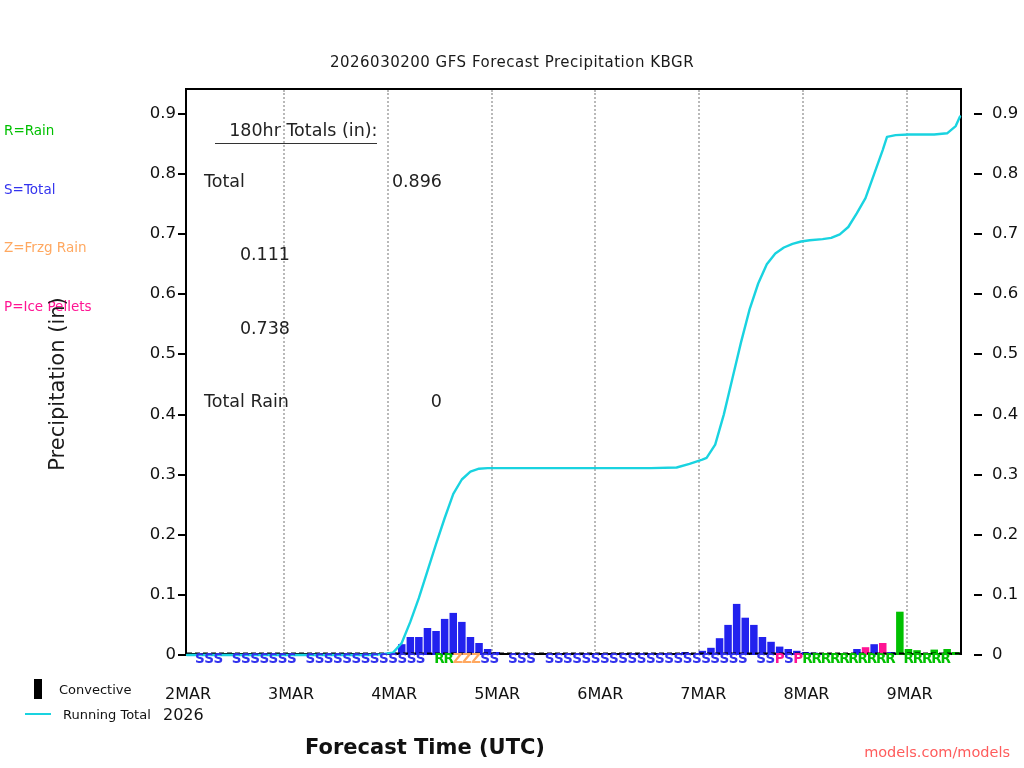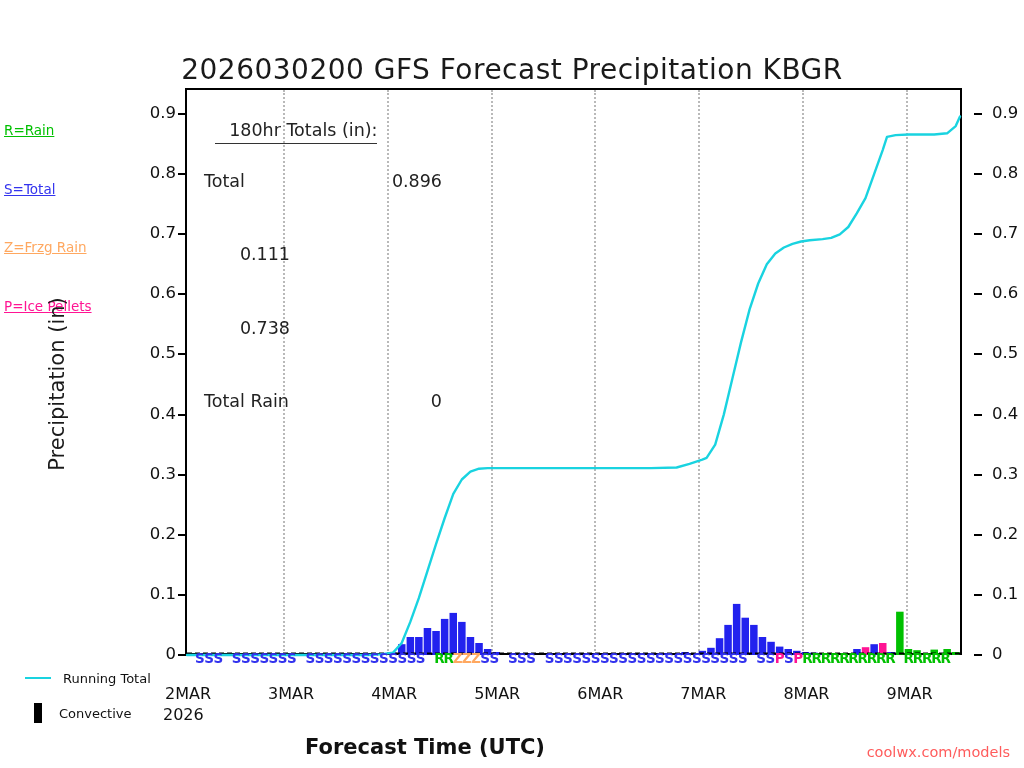--- a/index.html
+++ b/index.html
@@ -4,26 +4,26 @@
 <style>
   html,body{margin:0;padding:0;background:#ffffff;}
   body{width:1024px;height:768px;position:relative;
        font-family:"DejaVu Sans","Liberation Sans",sans-serif;color:#000;overflow:hidden;}
 
   .abs{position:absolute;}
 
   
   #chart-title{
     left:0;top:53px;width:1024px;text-align:center;
-    font-size:28px;letter-spacing:.5px;color:#1a1a1a;white-space:pre;
+    font-size:15px;letter-spacing:.5px;color:#1a1a1a;white-space:pre;
   }
 
   
   #ptype-legend{left:4px;top:82px;font-size:13.5px;line-height:19.5px;white-space:pre;}
-  #ptype-legend div{white-space:pre;text-decoration:underline;}
+  #ptype-legend div{white-space:pre;}
   .lg-r{color:#00c000;}
   .lg-s{color:#3333ee;}
   .lg-z{color:#ffa860;}
   .lg-p{color:#ff1493;}
 
   
   #plot-frame{
     left:185px;top:88px;width:777px;height:567px;
     border:2px solid #000;box-sizing:border-box;background:transparent;
   }
@@ -303,24 +303,24 @@
   <div class="tot-row">
     <span class="tot-val">0.738</span>
   </div>
   <div class="tot-row">
     <span class="tot-name">Total Rain</span>
     <span class="tot-val">0</span>
   </div>
 </div>
 
 <div class="abs" id="bottom-legend">
+  <div id="bl-conv">
+    <span class="bl-swatch-bar"></span>
+    <span class="bl-text">Convective</span>
+  </div>
   <div id="bl-line">
     <span class="bl-swatch-line"></span>
     <span class="bl-text">Running Total</span>
   </div>
-  <div id="bl-conv">
-    <span class="bl-swatch-bar"></span>
-    <span class="bl-text">Convective</span>
-  </div>
 </div>
 
 <div class="abs" id="x-axis-title">Forecast Time (UTC)</div>
-<div class="abs" id="watermark">coolwx.com/models</div>
+<div class="abs" id="watermark">models.com/models</div>
 
 </body></html>

